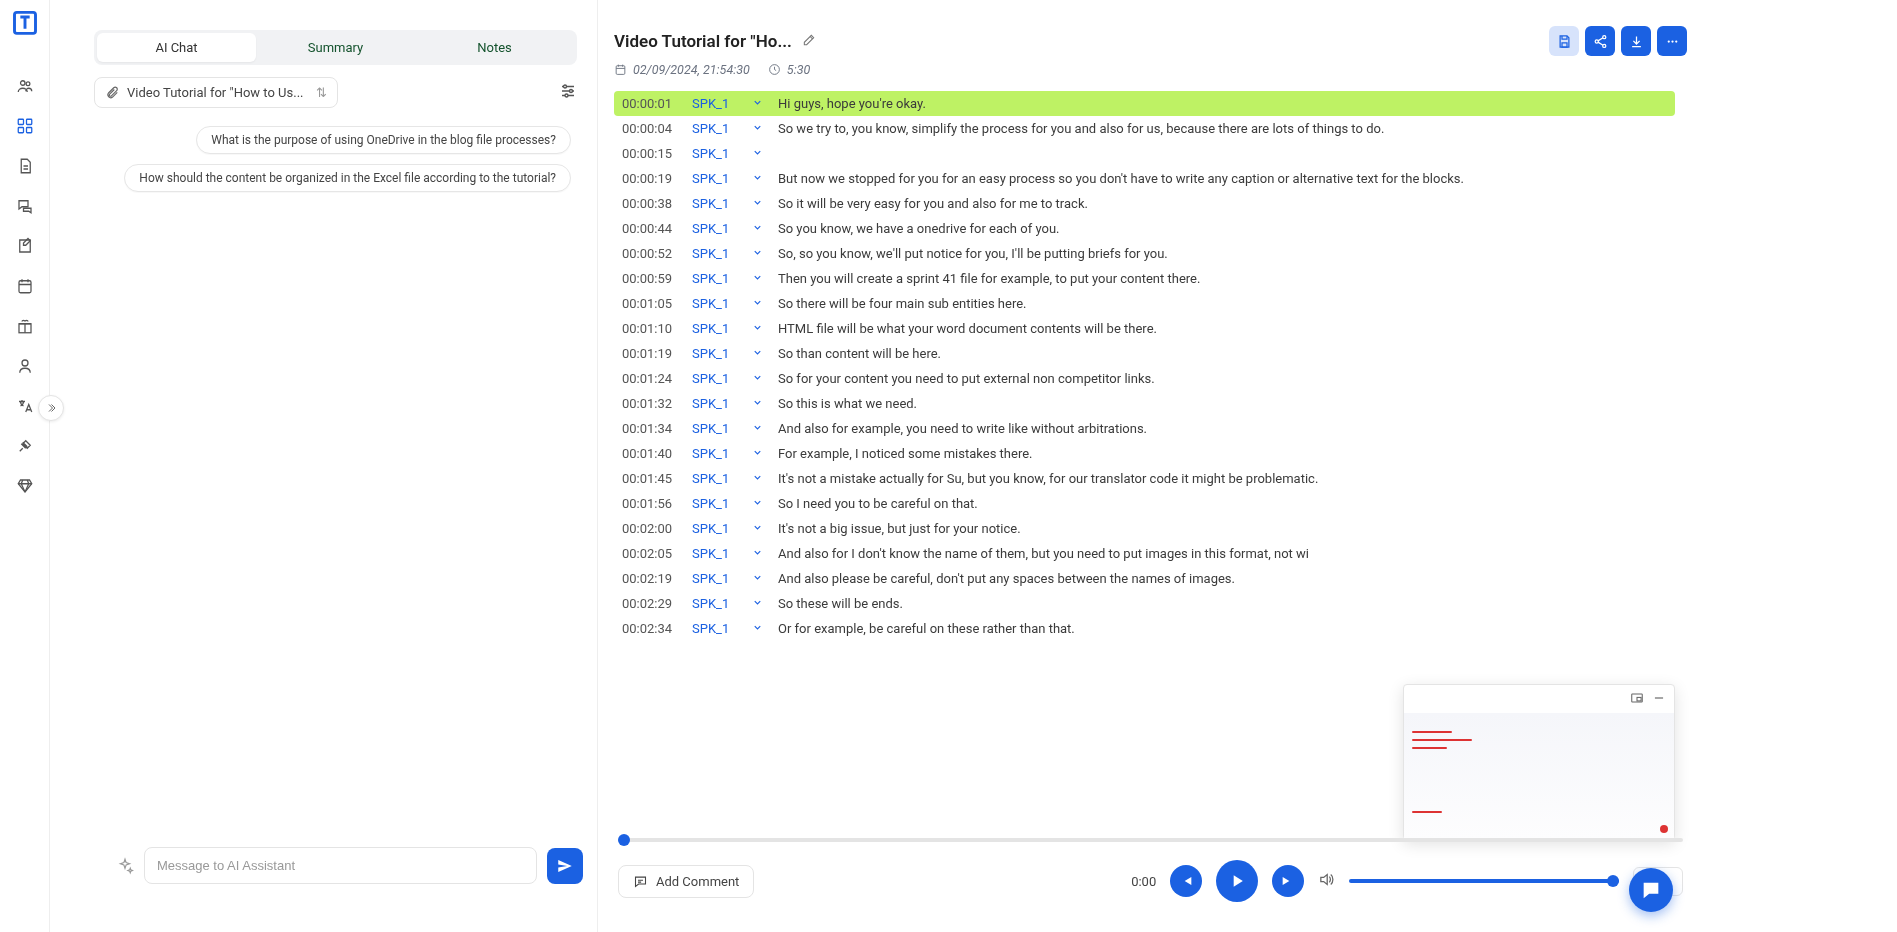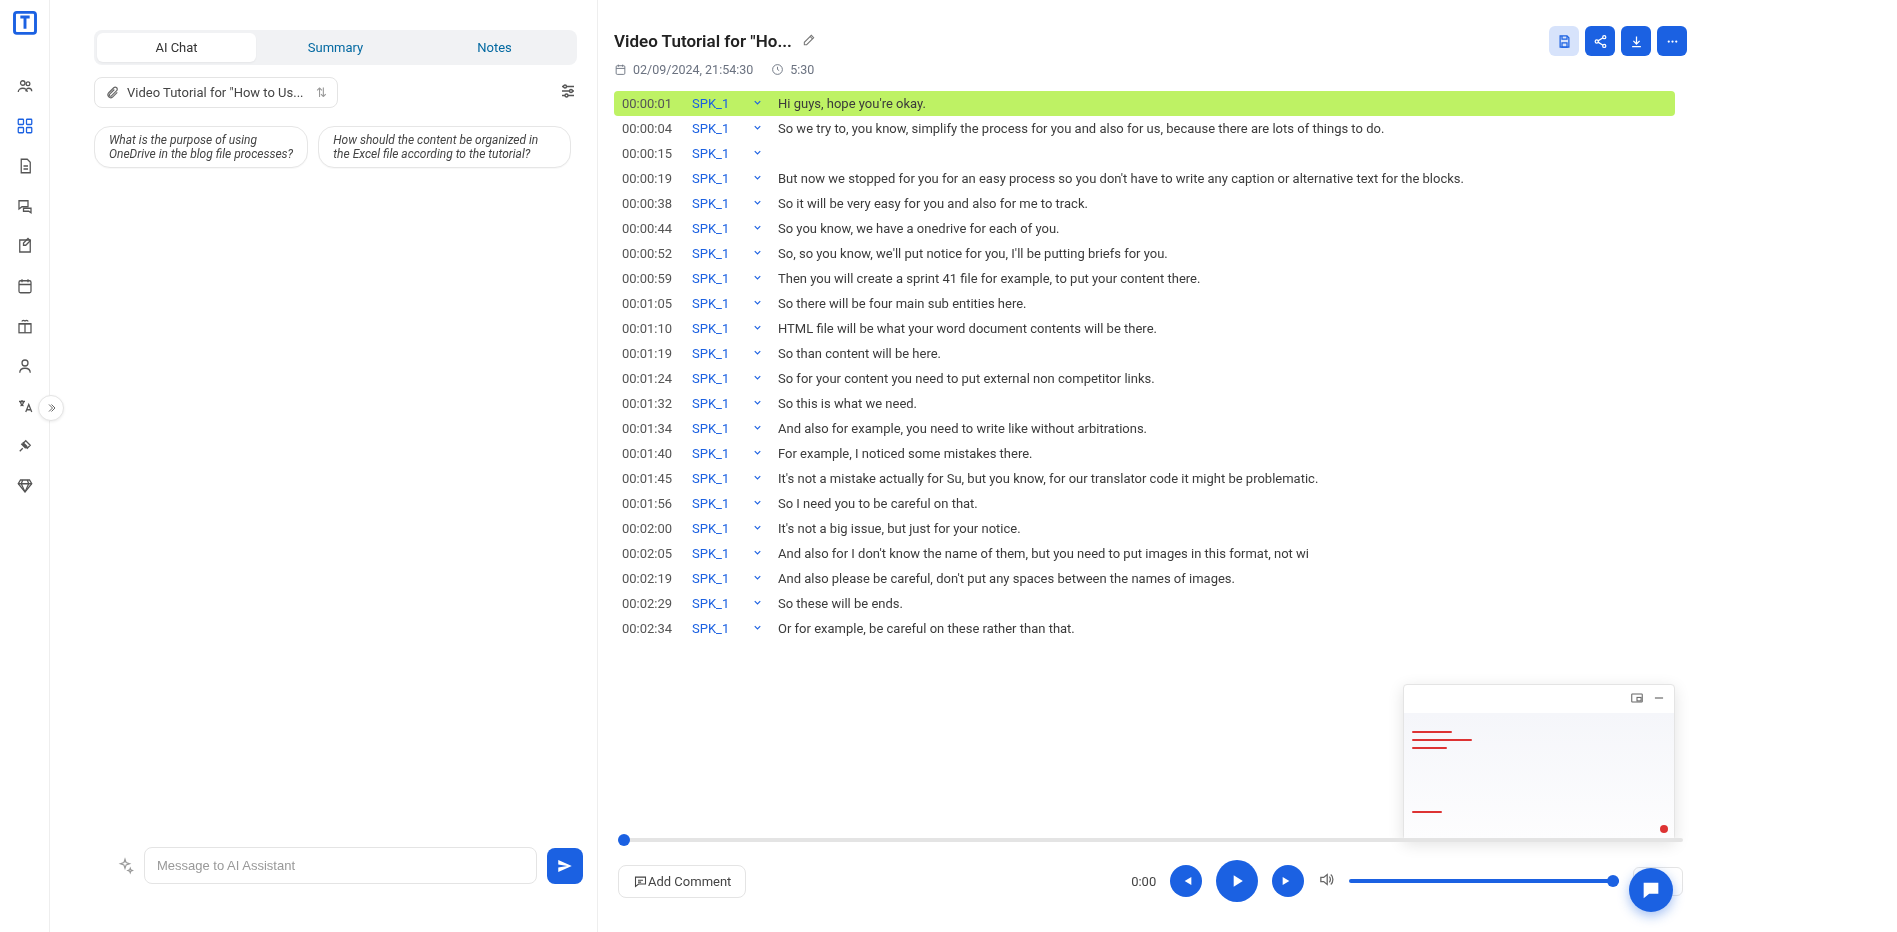--- a/index.html
+++ b/index.html
@@ -10,63 +10,63 @@
 .sidebar { width: 50px; border-right: 1px solid #eee; display: flex; flex-direction: column; align-items: center; padding-top: 10px; background: #fff; }
 .logo { width: 28px; height: 28px; margin-bottom: 30px; color: #1b61e2; }
 .side-icon { width: 36px; height: 36px; display: flex; align-items: center; justify-content: center; margin-bottom: 4px; color: #555; border-radius: 6px; cursor: pointer; }
 .side-icon.active { color: #1b61e2; }
 .side-icon svg { width: 18px; height: 18px; }
 .expand-btn { position: absolute; left: 38px; top: 395px; width: 26px; height: 26px; border-radius: 50%; background: #fff; border: 1px solid #e4e4e4; display: flex; align-items: center; justify-content: center; box-shadow: 0 1px 3px rgba(0,0,0,.08); cursor: pointer; z-index: 5; }
 
 
 .left-panel { width: 548px; display: flex; flex-direction: column; border-right: 1px solid #eee; padding: 30px 20px 0 44px; position: relative; }
 .tabs { display: flex; background: #f1f2f4; border-radius: 8px; padding: 3px; margin-bottom: 12px; }
-.tab { flex: 1; text-align: center; padding: 7px 0; border-radius: 6px; color: #0369a1; cursor: pointer; font-size: 13px; }
+.tab { flex: 1; text-align: center; padding: 7px 0; border-radius: 6px; color: #14532d; cursor: pointer; font-size: 13px; }
 .tab.active { background: #fff; color: #333; box-shadow: 0 1px 2px rgba(0,0,0,.05); }
 .attach-row { display: flex; gap: 10px; align-items: center; margin-bottom: 18px; }
 .attach-chip { flex: 0 0 244px; border: 1px solid #e4e4e4; border-radius: 8px; padding: 7px 10px; display: flex; align-items: center; gap: 8px; font-size: 13px; color: #444; cursor: pointer; }
 .attach-chip .chev { margin-left: auto; color: #999; }
 .settings-ico { margin-left: auto; color: #555; cursor: pointer; }
-.suggestions { display: flex; flex-direction: row; align-items: flex-end; gap: 10px; padding-right: 6px; font-style: italic; }
+.suggestions { display: flex; flex-direction: column; align-items: flex-end; gap: 10px; padding-right: 6px; }
 .suggestion { border: 1px solid #e6e6e6; background: #fff; border-radius: 16px; padding: 6px 14px; font-size: 12px; color: #444; cursor: pointer; box-shadow: 0 1px 1px rgba(0,0,0,.03); }
 .chat-input-row { position: absolute; bottom: 48px; left: 94px; right: 14px; display: flex; gap: 10px; align-items: center; }
 .sparkle-ico { color: #999; width: 18px; height: 18px; position: absolute; left: -28px; top: 10px; }
 .chat-input { flex: 1; border: 1px solid #e4e4e4; border-radius: 8px; padding: 10px 12px; font-size: 13px; color: #333; }
 .chat-input::placeholder { color: #999; }
 .send-btn { width: 36px; height: 36px; background: #1b61e2; border-radius: 8px; display: flex; align-items: center; justify-content: center; color: #fff; cursor: pointer; }
 
 
 .right-panel { flex: 1; display: flex; flex-direction: column; padding: 26px 16px 0 16px; position: relative; }
 .header-row { display: flex; align-items: center; gap: 10px; margin-bottom: 6px; }
 .title { font-size: 17px; font-weight: 600; color: #222; }
 .edit-ico { color: #777; cursor: pointer; }
 .header-actions { margin-left: auto; display: flex; gap: 6px; }
 .hbtn { width: 30px; height: 30px; background: #1b61e2; border-radius: 6px; display: flex; align-items: center; justify-content: center; color: #fff; cursor: pointer; }
 .hbtn.light { background: #d7e3fb; color: #1b61e2; }
-.meta-row { display: flex; align-items: center; gap: 18px; color: #6b7280; font-size: 12.5px; margin-bottom: 14px; }
+.meta-row { display: flex; align-items: center; gap: 18px; color: #6b7280; font-size: 12.5px; margin-bottom: 14px; font-style: italic; }
 .meta-row .meta { display: flex; align-items: center; gap: 6px; }
 
 .transcript-wrap { flex: 1; overflow-y: auto; position: relative; padding-right: 12px; }
 .trow { display: flex; align-items: center; gap: 10px; padding: 5px 8px; font-size: 13px; color: #333; border-radius: 4px; }
 .trow.hl { background: #bef264; }
 .tstamp { width: 60px; color: #555; font-variant-numeric: tabular-nums; }
 .tspk { width: 50px; color: #1b61e2; cursor: pointer; }
 .tchev { width: 16px; color: #1b61e2; cursor: pointer; }
 .ttxt { flex: 1; color: #3b3b3b; }
 
 .video-pip { position: absolute; right: 28px; bottom: 92px; width: 272px; height: 156px; background: #fff; border: 1px solid #e4e4e4; box-shadow: 0 4px 16px rgba(0,0,0,.12); border-radius: 4px; }
 .video-pip .pip-hdr { height: 28px; display: flex; justify-content: flex-end; align-items: center; gap: 8px; padding: 0 8px; color: #666; }
 .video-pip .pip-body { height: calc(100% - 28px); background: linear-gradient(180deg,#f5f6fa 0%,#fdfdfe 100%); position: relative; }
 .pip-fake-line { position: absolute; left: 8px; height: 2px; background: #d33; border-radius: 1px; }
 
 .progress { height: 4px; background: #e4e4e4; border-radius: 2px; margin: 10px 4px 0 4px; position: relative; }
 .progress .knob { position: absolute; left: 0; top: -4px; width: 12px; height: 12px; background: #1b61e2; border-radius: 50%; }
 
 .player-row { display: flex; align-items: center; gap: 14px; padding: 18px 4px 30px 4px; }
-.add-comment { border: 1px solid #e4e4e4; border-radius: 8px; padding: 8px 14px; display: flex; align-items: center; color: #444; cursor: pointer; font-size: 13px; }
+.add-comment { border: 1px solid #e4e4e4; border-radius: 8px; padding: 8px 14px; display: flex; align-items: center; gap: 8px; color: #444; cursor: pointer; font-size: 13px; }
 .spacer { flex: 1; }
 .ptime { color: #444; font-size: 13px; }
 .pbtn { width: 32px; height: 32px; background: #1b61e2; border-radius: 50%; display: flex; align-items: center; justify-content: center; color: #fff; cursor: pointer; }
 .pbtn.big { width: 42px; height: 42px; }
 .vol-icon { color: #666; }
 .vol-track { width: 270px; height: 4px; background: #1b61e2; border-radius: 2px; position: relative; }
 .vol-track .vknob { position: absolute; right: 0; top: -4px; width: 12px; height: 12px; background: #1b61e2; border-radius: 50%; }
 .speed-sel { border: 1px solid #e4e4e4; border-radius: 6px; padding: 6px 24px 6px 10px; font-size: 13px; color: #444; cursor: pointer; position: relative; }
 .speed-sel::after { content: "⌄"; position: absolute; right: 8px; top: 4px; color: #888; }
 

